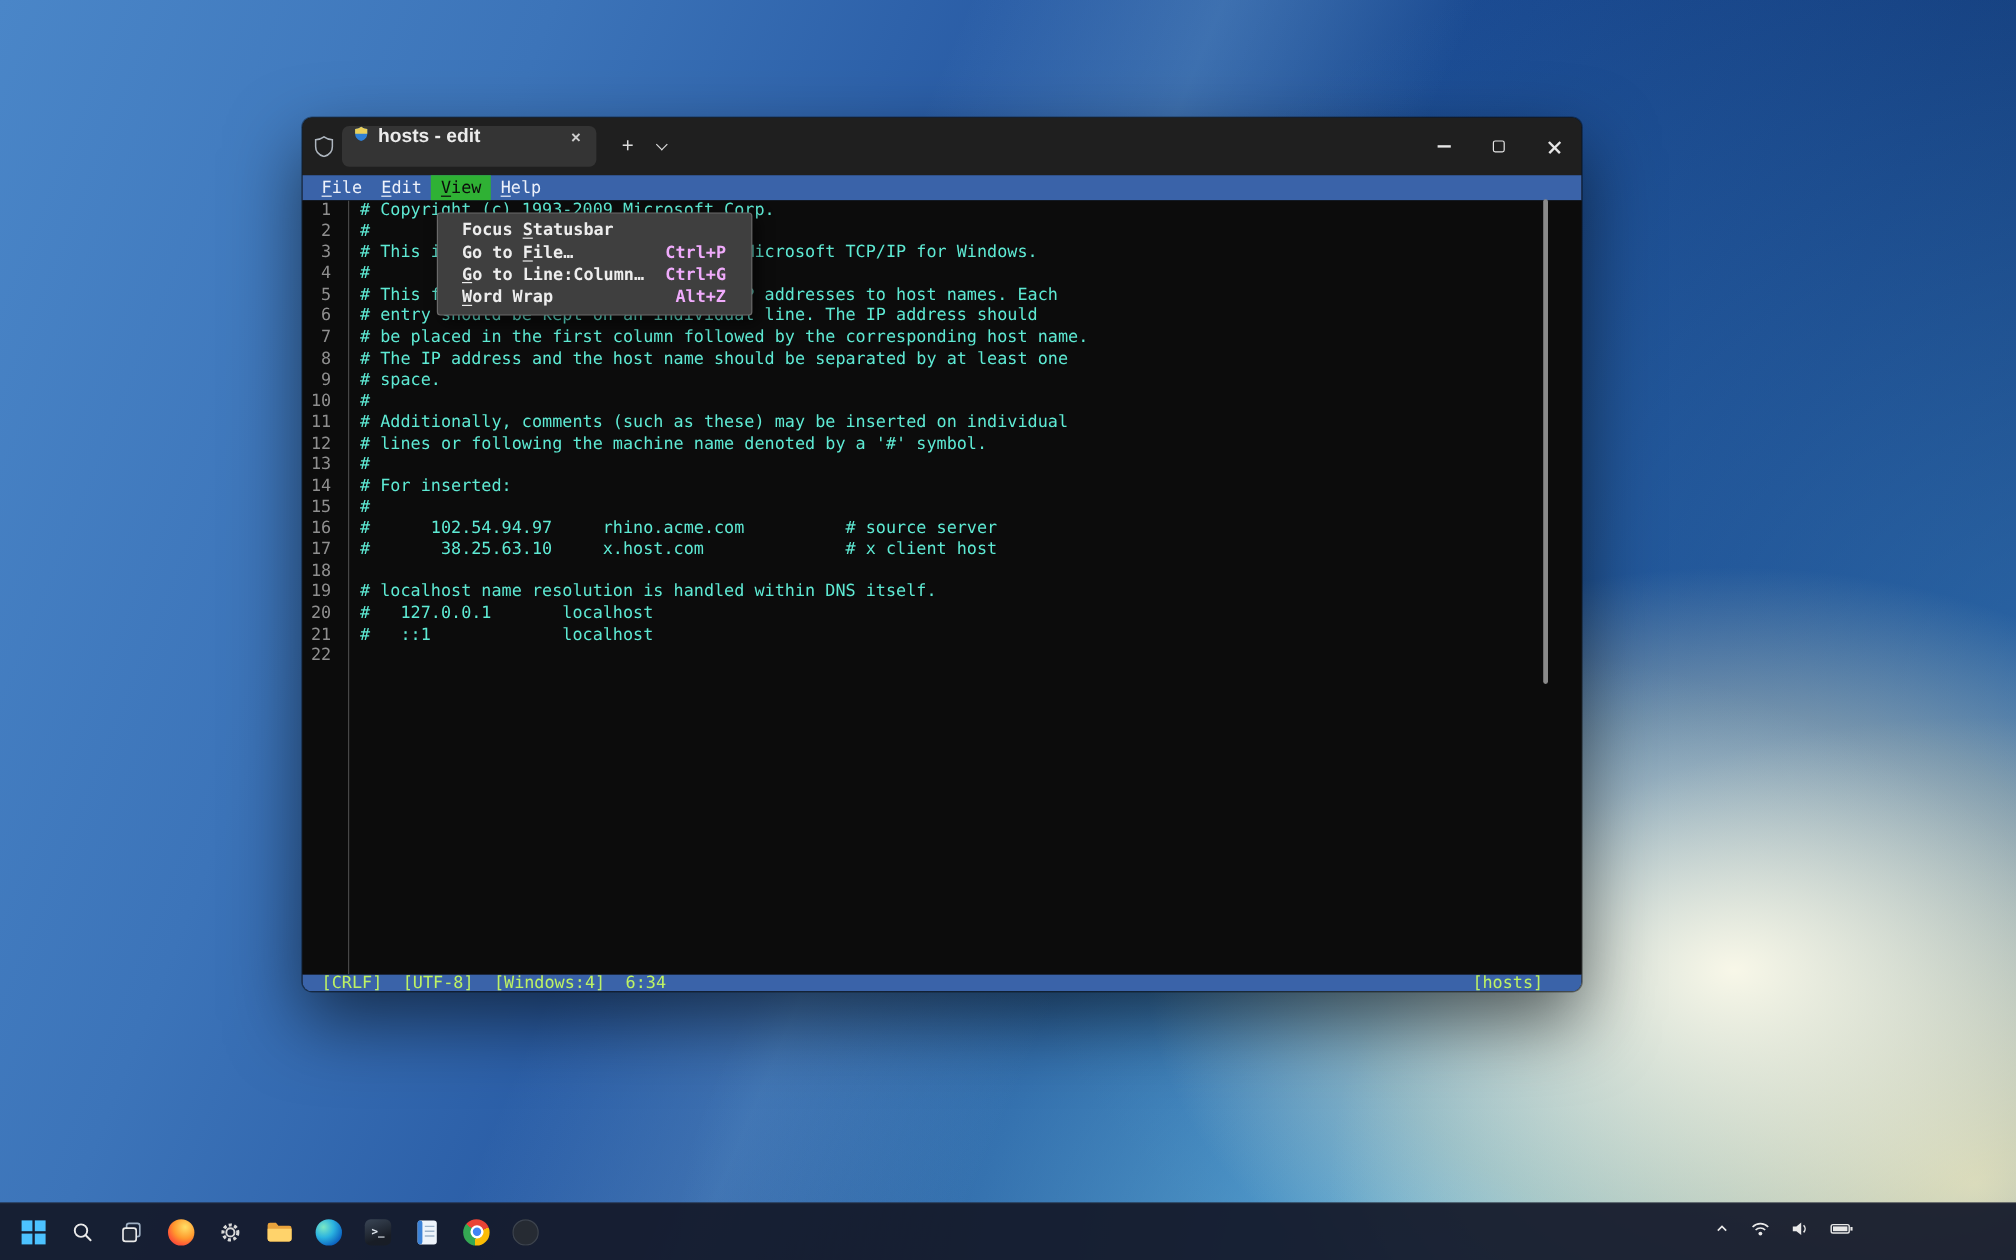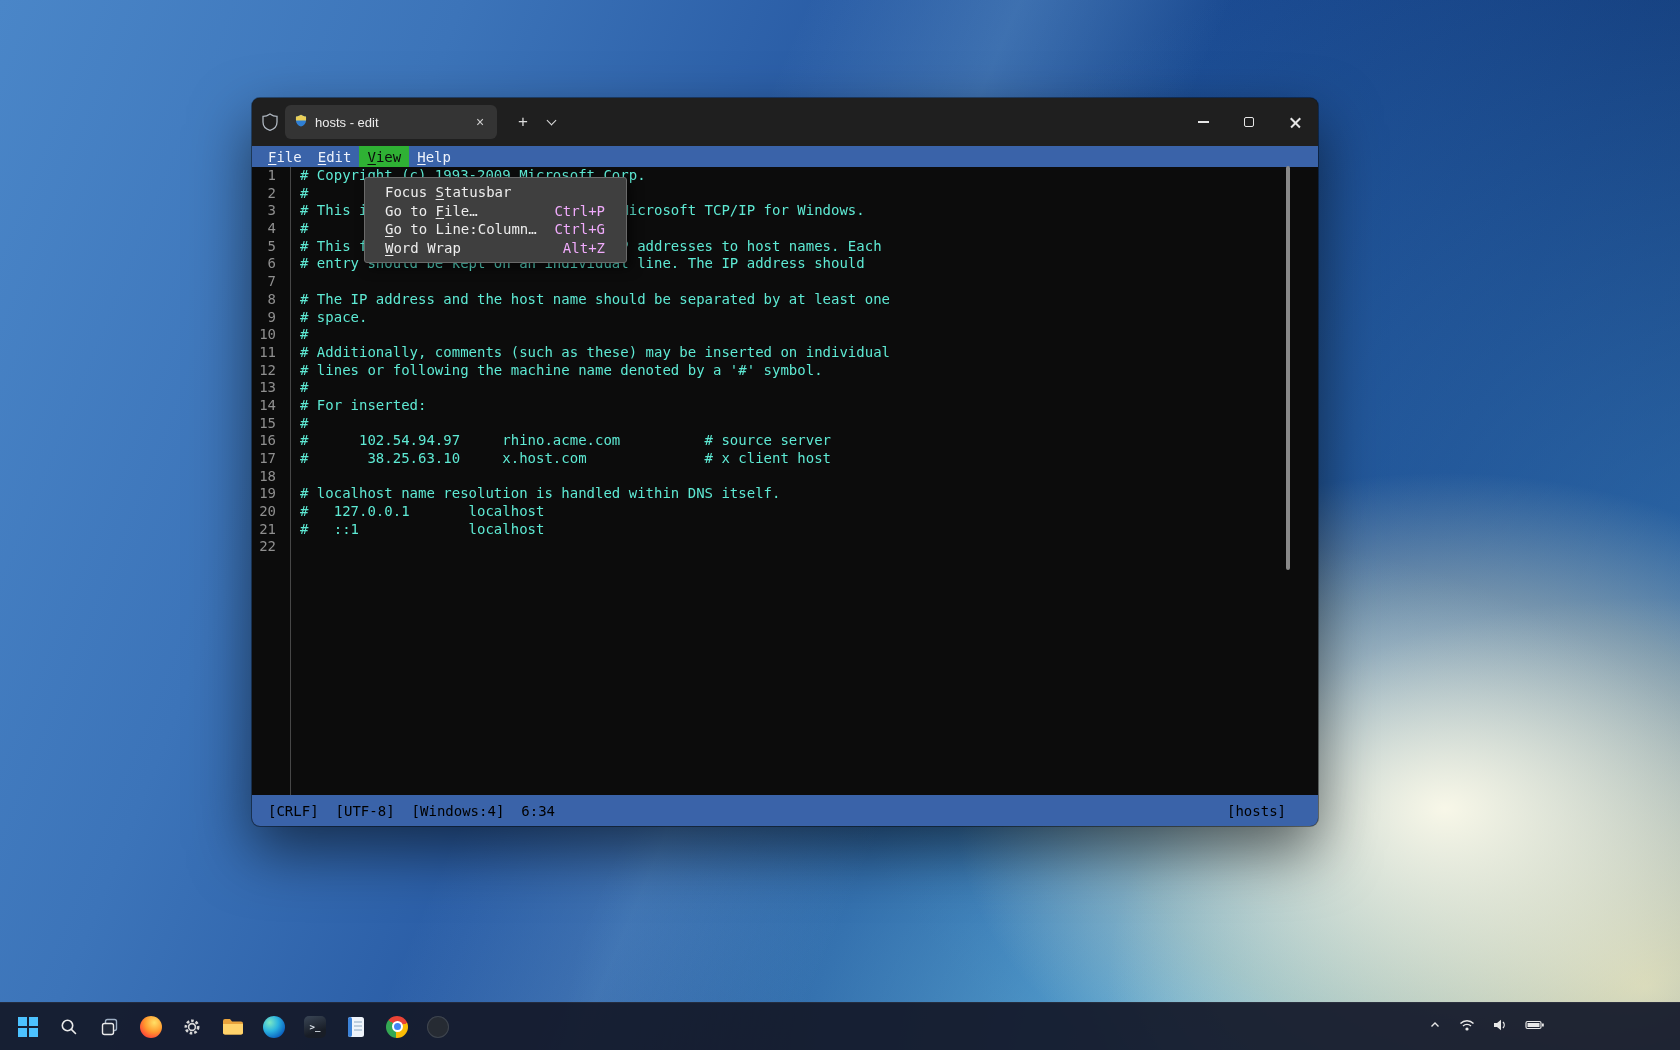--- a/index.html
+++ b/index.html
@@ -19,21 +19,21 @@
 
   
   .window { position:absolute; left:252px; top:98px; width:1066px; height:728px;
     background:#0c0c0c; border-radius:8px; overflow:hidden;
     box-shadow:0 25px 60px rgba(0,0,0,0.55), 0 0 0 1px rgba(0,0,0,0.4);
     display:flex; flex-direction:column; }
 
   .titlebar { height:48px; background:#1f1f1f; flex:none; display:flex; align-items:center; padding-left:10px; }
   .win-shield { width:16px; height:18px; flex:none; display:flex; align-items:center; }
   .tab { margin-left:7px; width:212px; height:34px; background:#343434; border-radius:6px;
-    display:flex; align-items:center; padding:0 8px 0 10px; gap:8px; color:#ececec; font-size:13px; }
+    display:flex; align-items:flex-start; padding:0 8px 0 10px; gap:8px; color:#ececec; font-size:16px;font-weight:bold; }
   .tab-title { flex:1; white-space:nowrap; overflow:hidden; }
   .tab-close { width:18px; height:18px; border-radius:4px; display:flex; align-items:center; justify-content:center;
     color:#cfcfcf; font-size:14px; }
   .tab-close::before { content:"×"; }
   .newtab-btn { margin-left:12px; width:28px; height:28px; border-radius:4px; color:#dcdcdc; font-size:17px;
     display:flex; align-items:center; justify-content:center; }
   .newtab-btn::before { content:"+"; }
   .tabdrop-btn { margin-left:2px; width:24px; height:28px; border-radius:4px; display:flex; align-items:center; justify-content:center; }
   .chev { width:7px; height:7px; border-right:1.5px solid #dcdcdc; border-bottom:1.5px solid #dcdcdc;
     transform:rotate(45deg); margin-top:-4px; }
@@ -58,26 +58,26 @@
   .ln { width:24px; flex:none; text-align:right; color:#8f8f8f; }
   .code { padding-left:24px; white-space:pre; color:#5eead4; }
   .gutter-sep { position:absolute; left:38px; top:0; bottom:0; width:1px; background:#474747; }
   .scroll-thumb { position:absolute; left:1034px; top:68px; width:4px; height:404px; background:#8a8a8a; border-radius:2px; }
 
   
   .dropdown { position:absolute; left:112px; top:79px; width:263px; background:#3f3f3f;
     border:1px solid #6a6a6a; border-radius:3px; padding:5px 0;
     box-shadow:4px 5px 12px rgba(0,0,0,0.55);
     font:14px "DejaVu Sans Mono","Liberation Mono",monospace; color:#ededed; z-index:5; }
-  .dd-item { height:18.5px; line-height:18.5px; padding:0 21px 0 20px; display:flex; justify-content:space-between; }
+  .dd-item { height:18.5px; line-height:18.5px; padding:0 21px 0 20px; display:flex; justify-content:space-between;font-weight:bold; }
   .dd-shortcut { color:#f0abfc; }
 
   
-  .statusbar { height:31px; flex:none; background:#3a63a9; display:flex; align-items:center;
-    font:14px "DejaVu Sans Mono","Liberation Mono",monospace; color:#000000; padding:0 32px 0 16px; }
+  .statusbar { height:14px; flex:none; background:#3a63a9; display:flex; align-items:center;
+    font:14px "DejaVu Sans Mono","Liberation Mono",monospace; color:#bef264; padding:0 32px 0 16px; }
   .sb-left { display:flex; }
   .sb-item { margin-right:17px; }
   .sb-right { margin-left:auto; }
 
   
   .taskbar { position:absolute; left:0; right:0; bottom:0; height:48px; background:rgba(20,26,43,0.94);
     border-top:1px solid rgba(255,255,255,0.06); display:flex; align-items:center; }
   .tb-icons { display:flex; gap:9px; margin-left:12px; }
   .tb-btn { width:32px; height:32px; border-radius:4px; display:flex; align-items:center; justify-content:center; }
   .firefox-icon { width:22px; height:22px; border-radius:50%;
@@ -192,20 +192,21 @@
           <span class="code"># This file contains the mappings of IP addresses to host names. Each</span>
         </div>
 
         <div class="line">
           <span class="ln">6</span>
           <span class="code"># entry should be kept on an individual line. The IP address should</span>
         </div>
 
         <div class="line">
           <span class="ln">7</span>
+          <span class="code"># be placed in the first column followed by the corresponding host name.</span>
         </div>
 
         <div class="line">
           <span class="ln">8</span>
           <span class="code"># The IP address and the host name should be separated by at least one</span>
         </div>
 
         <div class="line">
           <span class="ln">9</span>
           <span class="code"># space.</span>

